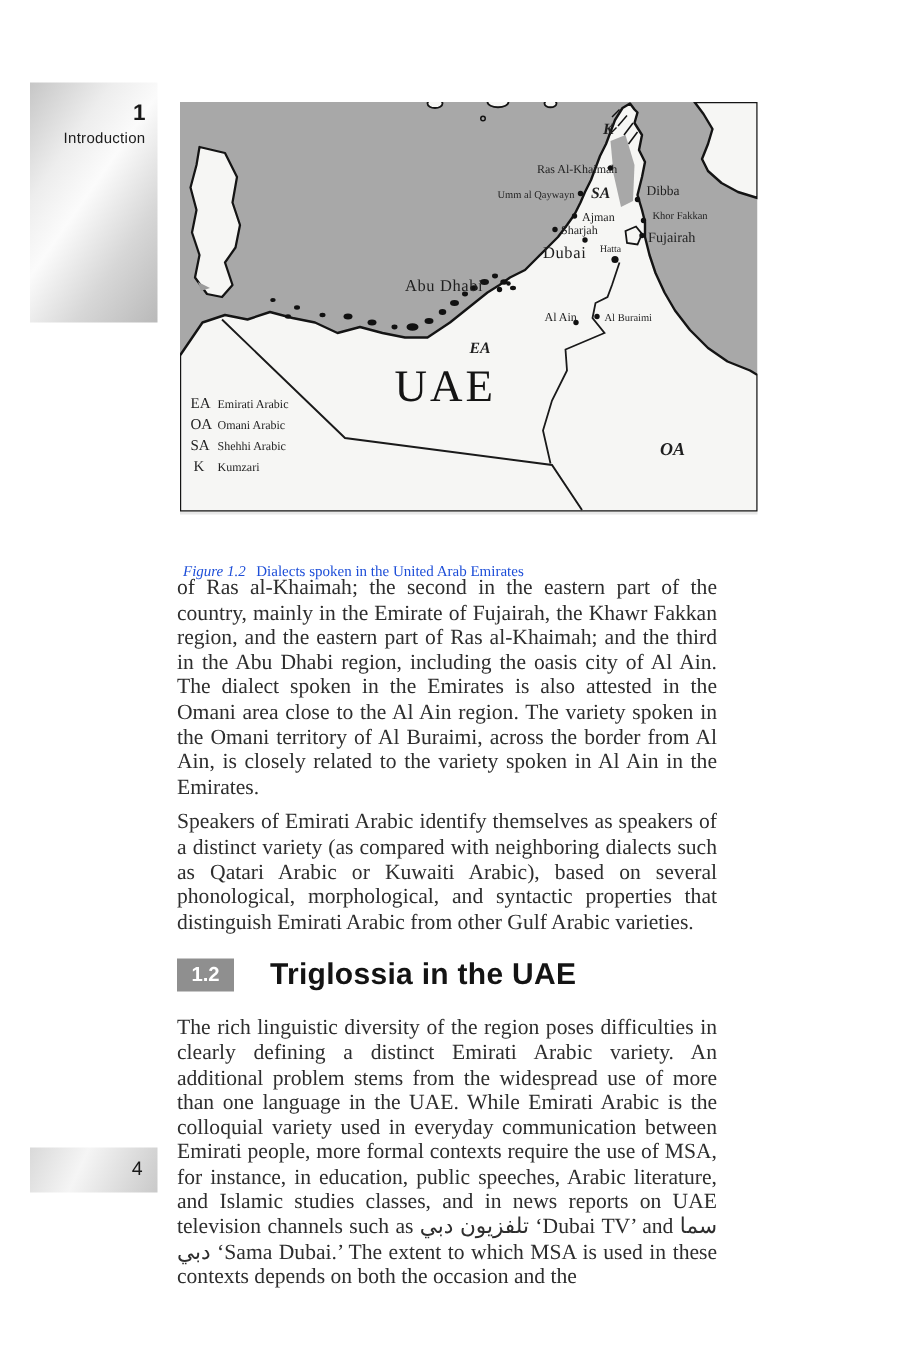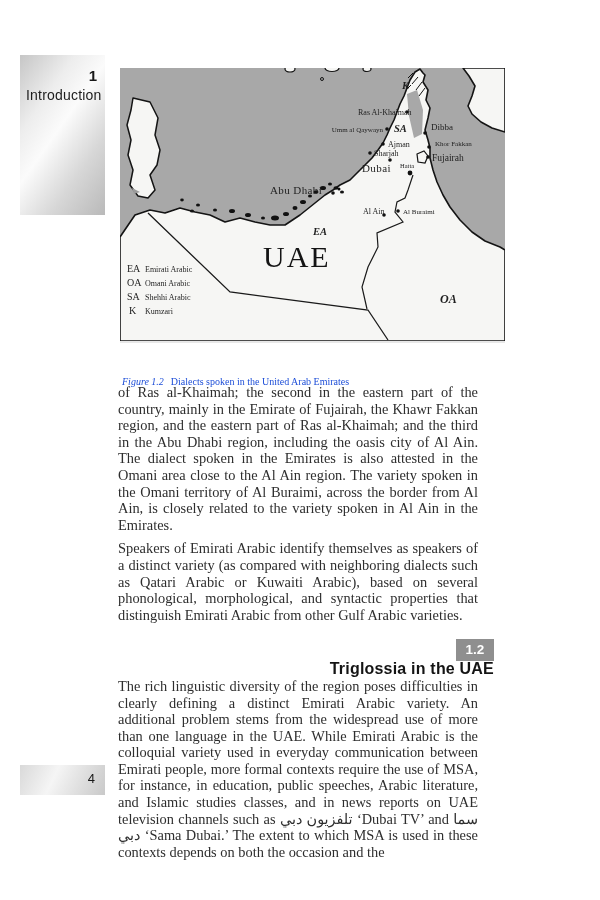--- a/index.html
+++ b/index.html
@@ -5,21 +5,21 @@
   html,body{margin:0;padding:0;background:#ffffff;}
   .page{position:relative;width:600px;height:900px;background:#ffffff;overflow:hidden;
         font-family:"Liberation Serif",serif;color:#262626;}
 
   
   .chapter-tab{position:absolute;left:20px;top:55px;width:85px;height:160px;
     background:linear-gradient(125deg,#c6c6c6 0%,#ededed 28%,#fbfbfb 46%,#d7d7d7 72%,#b9b9b9 100%);
     box-sizing:border-box;padding:12px 8px 0 6px;text-align:right;
     font-family:"Liberation Sans",sans-serif;}
   .chapter-num{font-weight:bold;font-size:15px;color:#191919;margin-bottom:3px;}
-  .chapter-title{font-size:14px;color:#1c1c1c;letter-spacing:.2px;}
+  .chapter-title{font-size:10px;color:#1c1c1c;letter-spacing:.2px;}
 
   
   .page-tab{position:absolute;left:20px;top:765px;width:85px;height:30px;
     background:linear-gradient(115deg,#d9d9d9 0%,#f5f5f5 40%,#c9c9c9 100%);
     box-sizing:border-box;padding:6px 10px 0 0;text-align:right;
     font-family:"Liberation Sans",sans-serif;font-size:13px;color:#191919;}
 
   
   .figure{position:absolute;left:120px;top:68px;width:385px;height:273px;border-bottom:2px solid #e8e8e8;}
   .figure svg{display:block;}
@@ -35,25 +35,25 @@
 
   .caption{position:absolute;left:122px;top:376px;width:380px;font-size:10px;color:#1d4ed8;}
   .caption .cap-label{font-style:italic;}
   .caption .cap-text{margin-left:7px;}
 
   
   .body-text{position:absolute;left:118px;top:384px;width:376px;
     font-size:14.4px;line-height:16.6px;text-align:justify;color:#2e2e2e;}
   .body-text p{margin:0 16px 7px 0;}
 
-  .section-heading{display:flex;align-items:flex-end;margin:16px 0 0 0;
-    font-family:"Liberation Sans",sans-serif;flex-direction:column;}
+  .section-heading{display:flex;align-items:center;margin:16px 0 16px 0;
+    font-family:"Liberation Sans",sans-serif;}
   .num-box{width:38px;height:22px;background:#8f8f8f;color:#ffffff;
     font-weight:bold;font-size:13.5px;display:flex;align-items:center;justify-content:center;}
-  .section-title{margin-left:24px;font-weight:bold;font-size:16px;color:#141414;letter-spacing:.2px;}
+  .section-title{margin-left:24px;font-weight:bold;font-size:20px;color:#141414;letter-spacing:.2px;}
 </style>
 </head>
 <body>
 
 <div class="page">
 
   <div class="chapter-tab">
     <div class="chapter-num">1</div>
     <div class="chapter-title">Introduction</div>
   </div>

